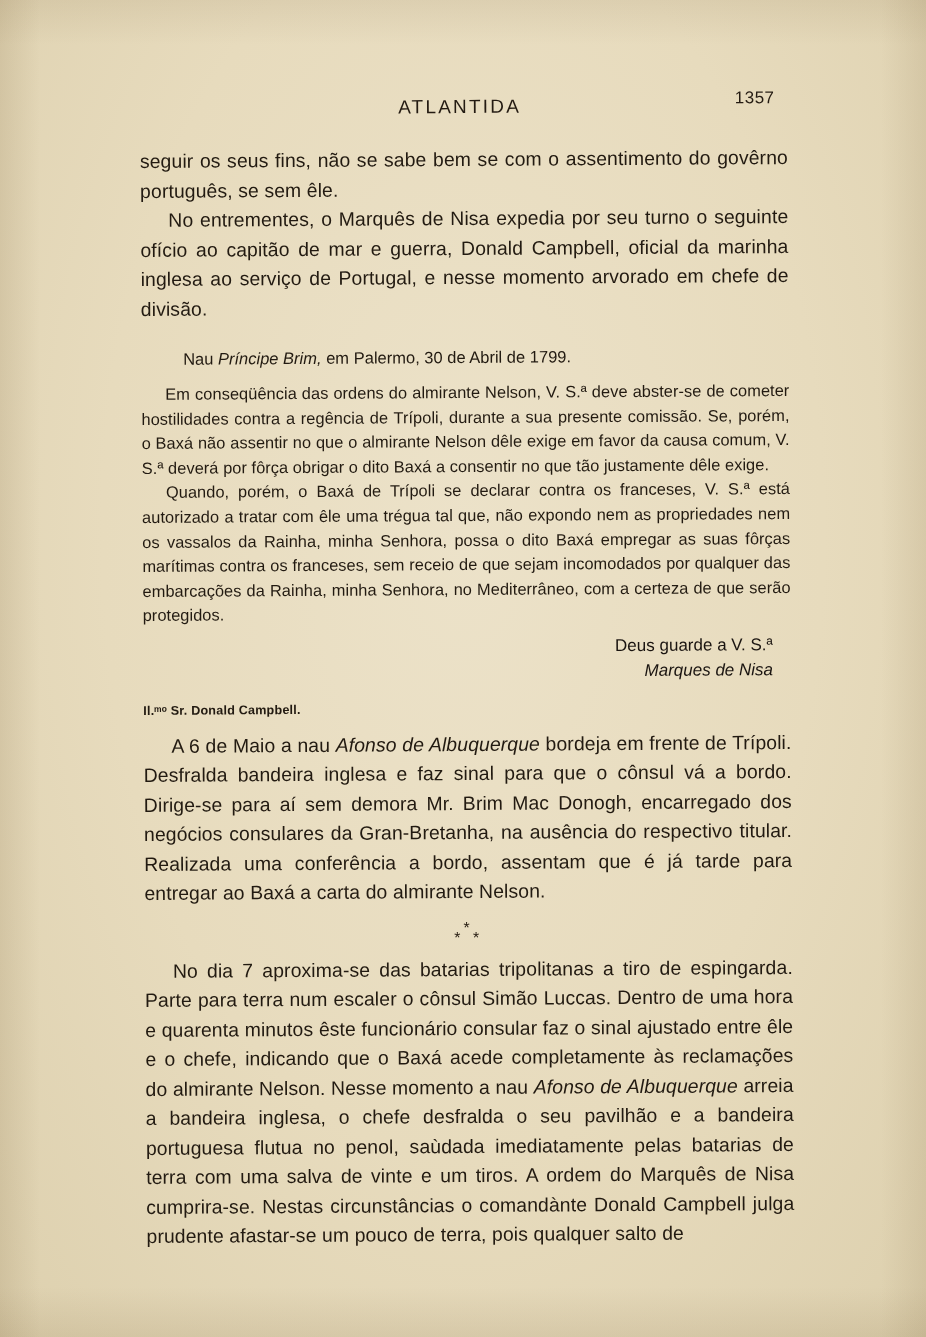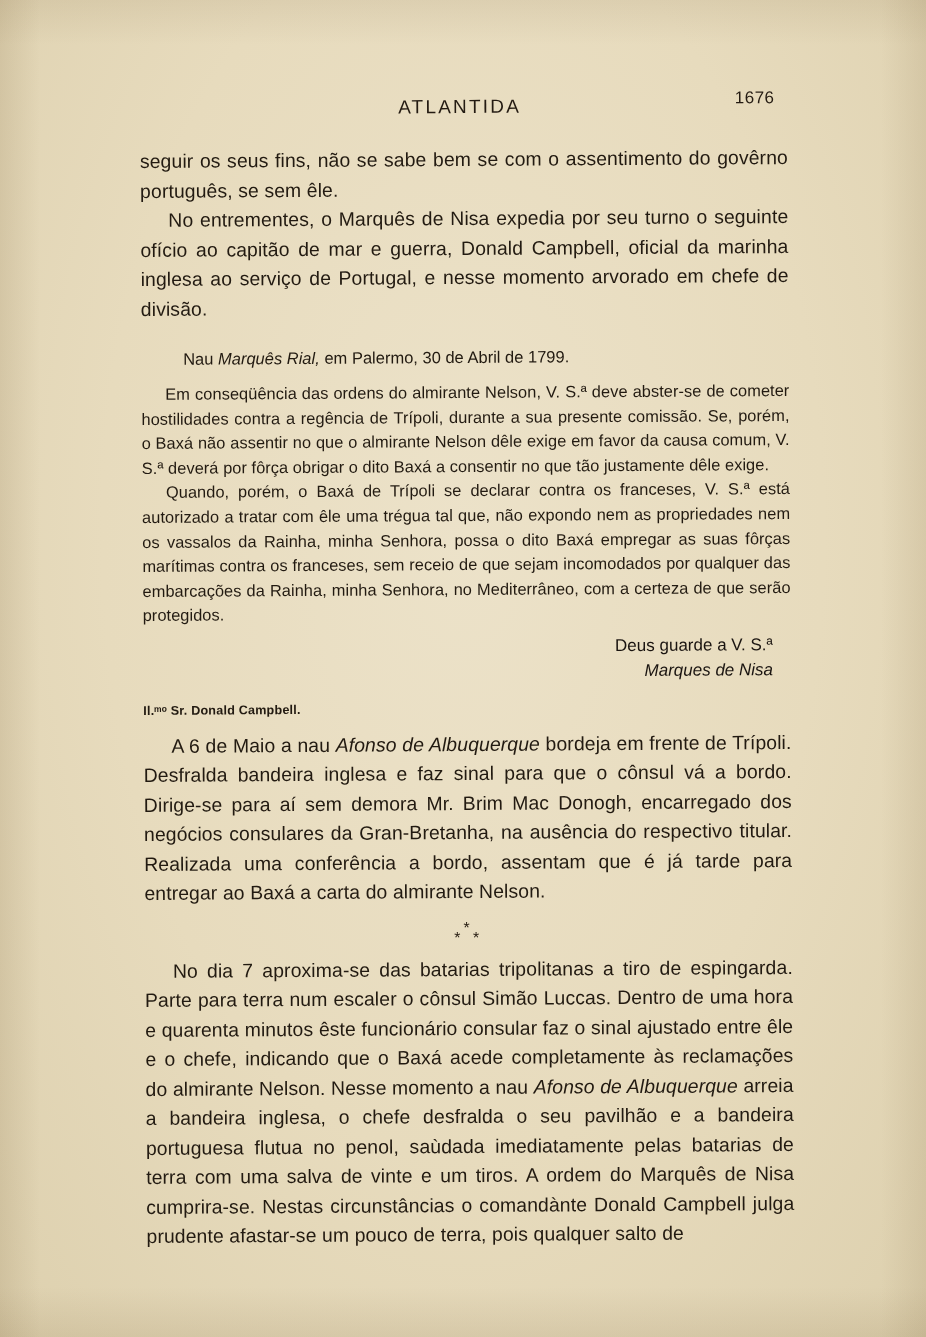--- a/index.html
+++ b/index.html
@@ -135,31 +135,31 @@
 </style>
 </head>
 <body>
 
 <div class="page"></div>
 
 <div class="content">
 
   <div class="header">
     <div class="title">ATLANTIDA</div>
-    <div class="folio">1676</div>
+    <div class="folio">1357</div>
   </div>
 
   <div class="body">
 
     <p class="large">seguir os seus fins, não se sabe bem se com o assentimento do govêrno português, se sem êle.</p>
 
     <p class="large indent">No entrementes, o Marquês de Nisa expedia por seu turno o seguinte ofício ao capitão de mar e guerra, Donald Campbell, oficial da marinha inglesa ao serviço de Portugal, e nesse momento arvorado em chefe de divisão.</p>
 
     <p class="letter-head">
-      <span>Nau </span><span class="ital">Marquês Rial,</span><span> em Palermo, 30 de Abril de 1799.</span>
+      <span>Nau </span><span class="ital">Príncipe Brim,</span><span> em Palermo, 30 de Abril de 1799.</span>
     </p>
 
     <p class="small indent">Em conseqüência das ordens do almirante Nelson, V. S.ª deve abster-se de cometer hostilidades contra a regência de Trípoli, durante a sua presente comissão. Se, porém, o Baxá não assentir no que o almirante Nelson dêle exige em favor da causa comum, V. S.ª deverá por fôrça obrigar o dito Baxá a consentir no que tão justamente dêle exige.</p>
 
     <p class="small indent">Quando, porém, o Baxá de Trípoli se declarar contra os franceses, V. S.ª está autorizado a tratar com êle uma trégua tal que, não expondo nem as propriedades nem os vassalos da Rainha, minha Senhora, possa o dito Baxá empregar as suas fôrças marítimas contra os franceses, sem receio de que sejam incomodados por qualquer das embarcações da Rainha, minha Senhora, no Mediterrâneo, com a certeza de que serão protegidos.</p>
 
     <div class="sign">
       <div>Deus guarde a V. S.ª</div>
       <div class="name">Marques de Nisa</div>
     </div>

